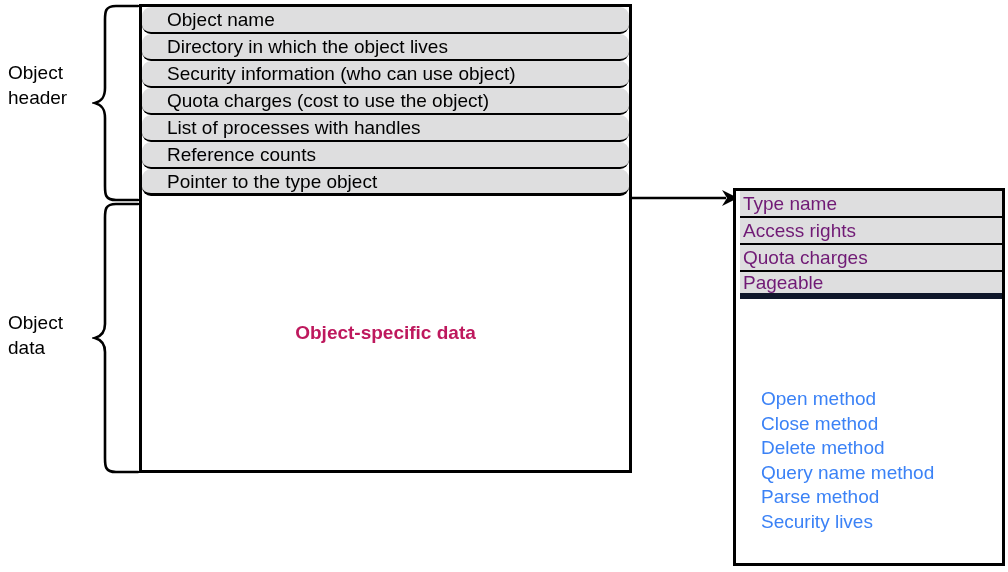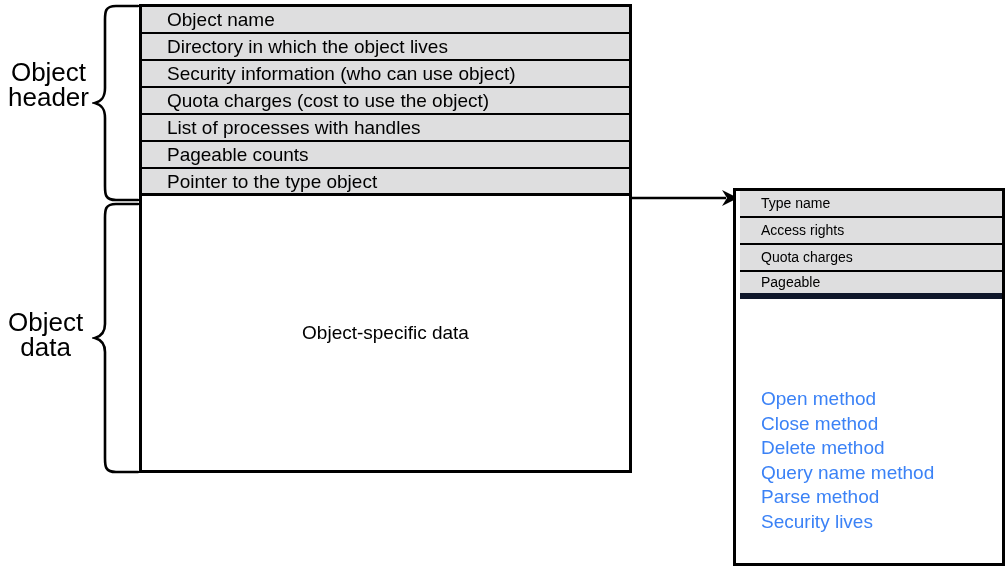--- a/index.html
+++ b/index.html
@@ -19,24 +19,24 @@
   .canvas {
     position: absolute;
     left: 0; top: 0;
     width: 1008px;
     height: 572px;
   }
 
   
   .brace-label {
     position: absolute;
-    font-size: 26px;
+    font-size: 19px;
     line-height: 25px;
     color: #000;
-    text-align: center;
+    text-align: left;
     white-space: pre-line;
   }
   #label-object-header { left: 8px;  top: 60px; }
   #label-object-data   { left: 8px;  top: 310px; }
 
   
   .brace-svg { position: absolute; }
   #brace-header { left: 92px; top: 0px; }
   #brace-data   { left: 92px; top: 198px; }
 
@@ -58,20 +58,21 @@
     width: 100%;
   }
   .hdr-row {
     position: relative;
     height: 27px;
     background: #dededf;
     border-bottom: 2px solid #000000;
     box-sizing: border-box;
     display: flex;
     align-items: center;
+    border-radius: 9px;
   }
   .hdr-row:last-child { border-bottom: 3px solid #000000; }
   .hdr-row .row-text {
     font-size: 19px;
     line-height: 19px;
     padding-left: 25px;
     color: #000;
     white-space: nowrap;
   }
 
@@ -82,22 +83,23 @@
     right: 0;
     bottom: 0;
     background: #ffffff;
     display: flex;
     align-items: center;
     justify-content: center;
   }
   #object-data-label {
     font-size: 19px;
     line-height: 22px;
-    color: #000000;
+    color: #be185d;
     margin-top: -4px;
+    font-weight: bold;
   }
 
   
   #pointer-arrow {
     position: absolute;
     left: 628px;
     top: 182px;
     width: 112px;
     height: 32px;
   }
@@ -123,24 +125,24 @@
     position: relative;
     height: 27px;
     background: #dededf;
     border-bottom: 2px solid #000000;
     box-sizing: border-box;
     display: flex;
     align-items: center;
   }
   .type-row:last-child { border-bottom: 6px solid #0f172a; }
   .type-row .row-text {
-    font-size: 14px;
+    font-size: 19px;
     line-height: 19px;
-    padding-left: 21px;
-    color: #000000;
+    padding-left: 3px;
+    color: #701a75;
     white-space: nowrap;
   }
   #type-methods {
     position: absolute;
     left: 4px;
     top: 180px;
     right: 0;
     bottom: 0;
     padding-left: 21px;
     padding-top: 16px;
@@ -186,21 +188,21 @@
       <div class="hdr-row">
         <span class="row-text">Security information (who can use object)</span>
       </div>
       <div class="hdr-row">
         <span class="row-text">Quota charges (cost to use the object)</span>
       </div>
       <div class="hdr-row">
         <span class="row-text">List of processes with handles</span>
       </div>
       <div class="hdr-row">
-        <span class="row-text">Pageable counts</span>
+        <span class="row-text">Reference counts</span>
       </div>
       <div class="hdr-row">
         <span class="row-text">Pointer to the type object</span>
       </div>
     </div>
 
     <div id="object-data-area">
       <span id="object-data-label">Object-specific data</span>
     </div>
   </div>

